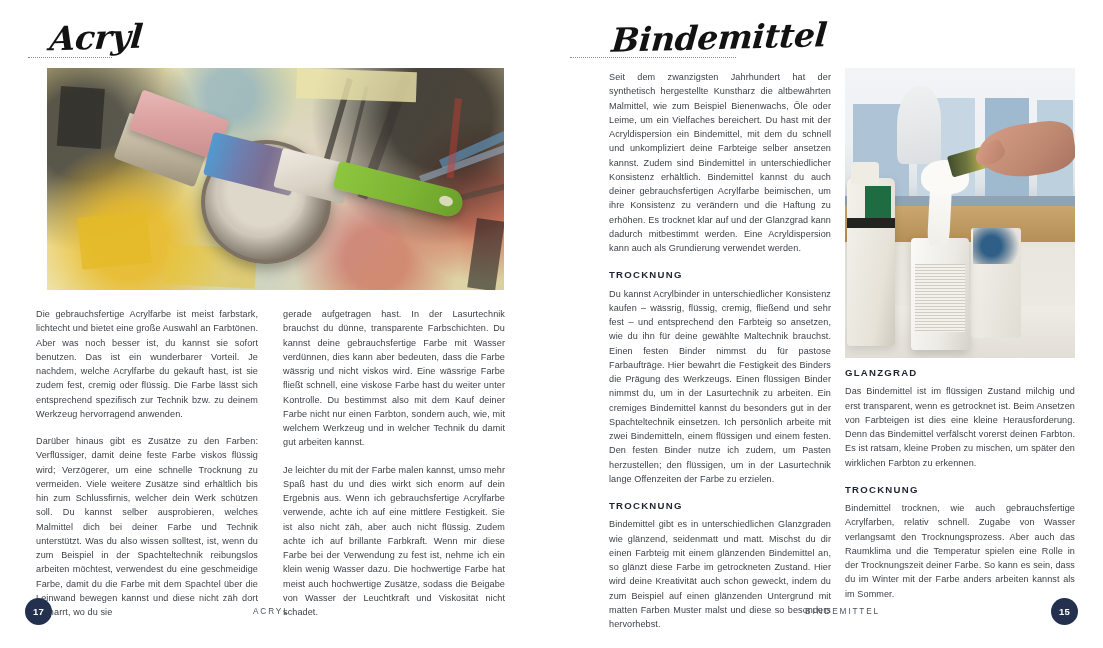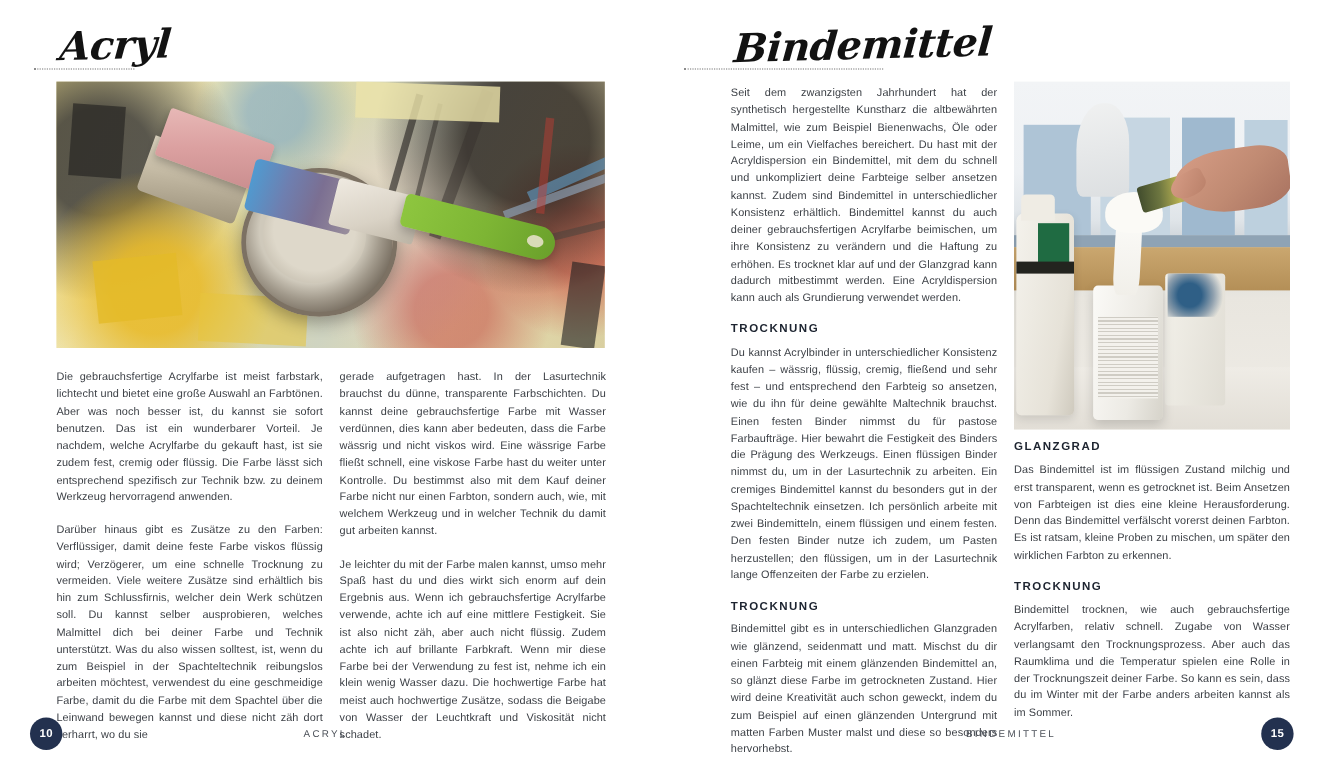--- a/index.html
+++ b/index.html
@@ -241,21 +241,21 @@
   .col h3 {
     margin: 0 0 4px 0;
     font-size: 9.6px;
     letter-spacing: 1.25px;
     font-weight: 700;
     color: #1d2430;
     text-align: left;
   }
   .col h3.spaced { }
 
-  #col-l1 { left: 47px;  top: 307px; width: 222px; }
+  #col-l1 { left: 36px;  top: 307px; width: 222px; }
   #col-l2 { left: 283px; top: 307px; width: 222px; }
   #col-r1 { left: 609px; top: 70px;  width: 222px; }
   #col-r2 { left: 845px; top: 366px; width: 230px; }
 
   
   .folio {
     position: absolute;
     width: 27px; height: 27px;
     border-radius: 50%;
     background: #23314f;
@@ -315,21 +315,21 @@
     <div class="col" id="col-l1">
       <p>Die gebrauchsfertige Acrylfarbe ist meist farbstark, lichtecht und bietet eine große Auswahl an Farbtönen. Aber was noch besser ist, du kannst sie sofort benutzen. Das ist ein wunderbarer Vorteil. Je nachdem, welche Acrylfarbe du gekauft hast, ist sie zudem fest, cremig oder flüssig. Die Farbe lässt sich entsprechend spezifisch zur Technik bzw. zu deinem Werkzeug hervorragend anwenden.</p>
       <p>Darüber hinaus gibt es Zusätze zu den Farben: Verflüssiger, damit deine feste Farbe viskos flüssig wird; Verzögerer, um eine schnelle Trocknung zu vermeiden. Viele weitere Zusätze sind erhältlich bis hin zum Schlussfirnis, welcher dein Werk schützen soll. Du kannst selber ausprobieren, welches Malmittel dich bei deiner Farbe und Technik unterstützt. Was du also wissen solltest, ist, wenn du zum Beispiel in der Spachteltechnik reibungslos arbeiten möchtest, verwendest du eine geschmeidige Farbe, damit du die Farbe mit dem Spachtel über die Leinwand bewegen kannst und diese nicht zäh dort verharrt, wo du sie</p>
     </div>
 
     <div class="col" id="col-l2">
       <p>gerade aufgetragen hast. In der Lasurtechnik brauchst du dünne, transparente Farbschichten. Du kannst deine gebrauchsfertige Farbe mit Wasser verdünnen, dies kann aber bedeuten, dass die Farbe wässrig und nicht viskos wird. Eine wässrige Farbe fließt schnell, eine viskose Farbe hast du weiter unter Kontrolle. Du bestimmst also mit dem Kauf deiner Farbe nicht nur einen Farbton, sondern auch, wie, mit welchem Werkzeug und in welcher Technik du damit gut arbeiten kannst.</p>
       <p>Je leichter du mit der Farbe malen kannst, umso mehr Spaß hast du und dies wirkt sich enorm auf dein Ergebnis aus. Wenn ich gebrauchsfertige Acrylfarbe verwende, achte ich auf eine mittlere Festigkeit. Sie ist also nicht zäh, aber auch nicht flüssig. Zudem achte ich auf brillante Farbkraft. Wenn mir diese Farbe bei der Verwendung zu fest ist, nehme ich ein klein wenig Wasser dazu. Die hochwertige Farbe hat meist auch hochwertige Zusätze, sodass die Beigabe von Wasser der Leuchtkraft und Viskosität nicht schadet.</p>
     </div>
 
-    <div class="folio" id="folio-left">10</div>
+    <div class="folio" id="folio-left">17</div>
     <div class="running-head" id="run-left">ACRYL</div>
   </div>
 
   <div>
     <div class="page-title" id="title-right">Bindemittel</div>
     <div class="dotted-rule" id="rule-right"></div>
 
     <div class="photo" id="photo-binder">
       <div class="win w1"></div>
       <div class="win w2"></div>

